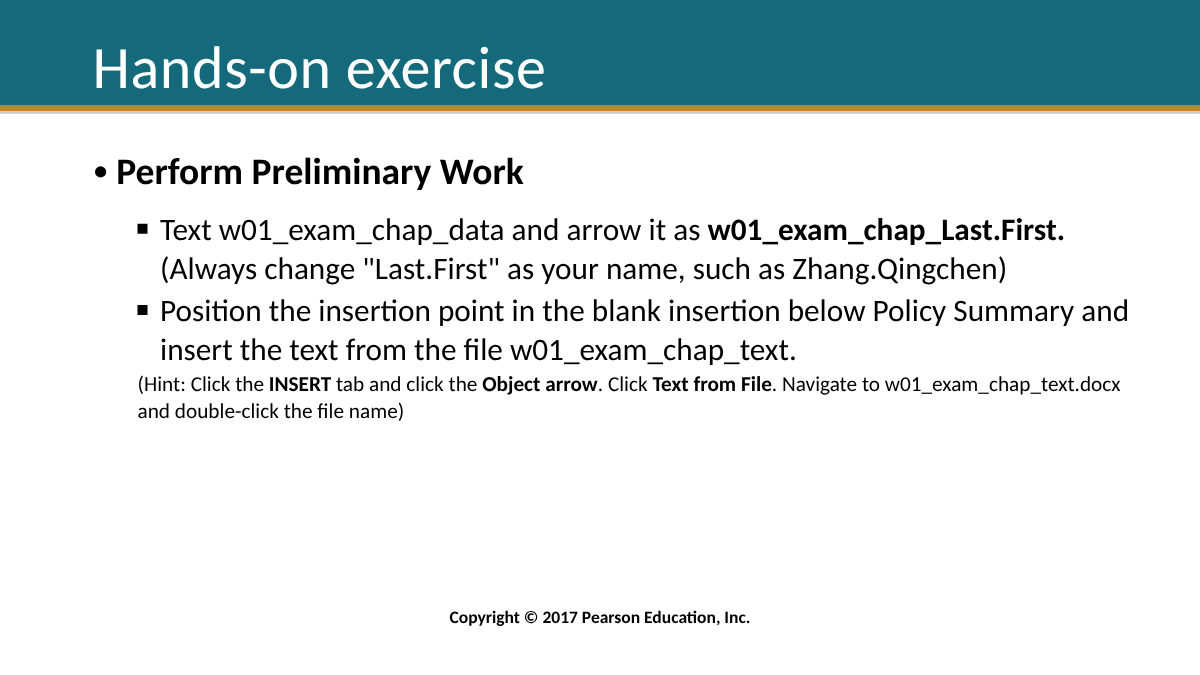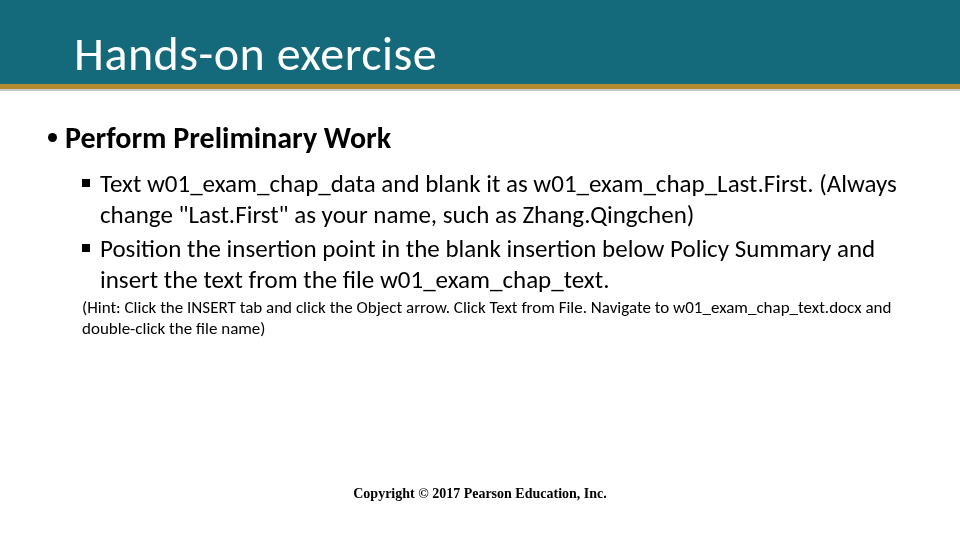--- a/index.html
+++ b/index.html
@@ -17,49 +17,48 @@
     top: 24px;
     font-size: 48px;
     font-weight: 400;
     color: #fff;
     letter-spacing: 0.5px;
     margin-left: 32px;
   }
   .gold-rule { height: 5px; background: #b58a2f; width: 100%; }
   .gray-rule { height: 2px; background: #c9c9c9; width: 100%; }
 
-  .content { padding: 30px 48px 0 48px; }
+  .content { padding: 30px 48px 0 76px; }
 
   .heading-row { display: flex; align-items: center; margin-bottom: 14px; }
   .bullet-dot {
     width: 9px; height: 9px; border-radius: 50%;
     background: #000; margin-right: 8px; flex: 0 0 auto;
   }
   .heading { font-size: 30px; font-weight: 700; line-height: 1.1; }
 
   .sub-list { padding-left: 34px; font-size: 25px; line-height: 1.25; }
   .sub-item { display: flex; margin-bottom: 2px; }
   .sq-bullet {
     width: 8px; height: 8px; background: #000;
     margin-top: 11px; margin-right: 10px; flex: 0 0 auto;
   }
   .sub-text { flex: 1; }
   .sub-hint { padding-left: 0; font-size: 17px; line-height: 1.25; margin-left: 34px; }
 
-  .b { font-weight: 400; margin-top: 33px; }
+  .b { font-weight: 700; margin-top: 33px; }
   .i { }
 
   .footer {
     position: absolute;
     bottom: 38px;
     width: 100%;
     text-align: center;
     font-size: 14px;
     font-weight: 700;
-    font-family: Liberation Serif, serif;
   }
 </style>
 </head>
 <body>
 
 <div class="slide">
 
   <div class="title-band">
     <div class="title-text">Hands-on exercise</div>
   </div>
@@ -71,21 +70,21 @@
     <div class="heading-row">
       <span class="bullet-dot"></span>
       <span class="heading">Perform Preliminary Work</span>
     </div>
 
     <div class="sub-list">
 
       <div class="sub-item">
         <span class="sq-bullet"></span>
         <div class="sub-text">
-          <span>Text </span><span class="i">w01_exam_chap_data</span><span> and blank it as </span><span class="b">w01_exam_chap_Last.First.</span><span> (Always change "Last.First" as your name, such as Zhang.Qingchen)</span>
+          <span>Text </span><span class="i">w01_exam_chap_data</span><span> and arrow it as </span><span class="b">w01_exam_chap_Last.First.</span><span> (Always change "Last.First" as your name, such as Zhang.Qingchen)</span>
         </div>
       </div>
 
       <div class="sub-item">
         <span class="sq-bullet"></span>
         <div class="sub-text">
           <span>Position the insertion point in the blank insertion below Policy Summary and insert the text from the file </span><span class="i">w01_exam_chap_text</span><span>.</span>
         </div>
       </div>
 

